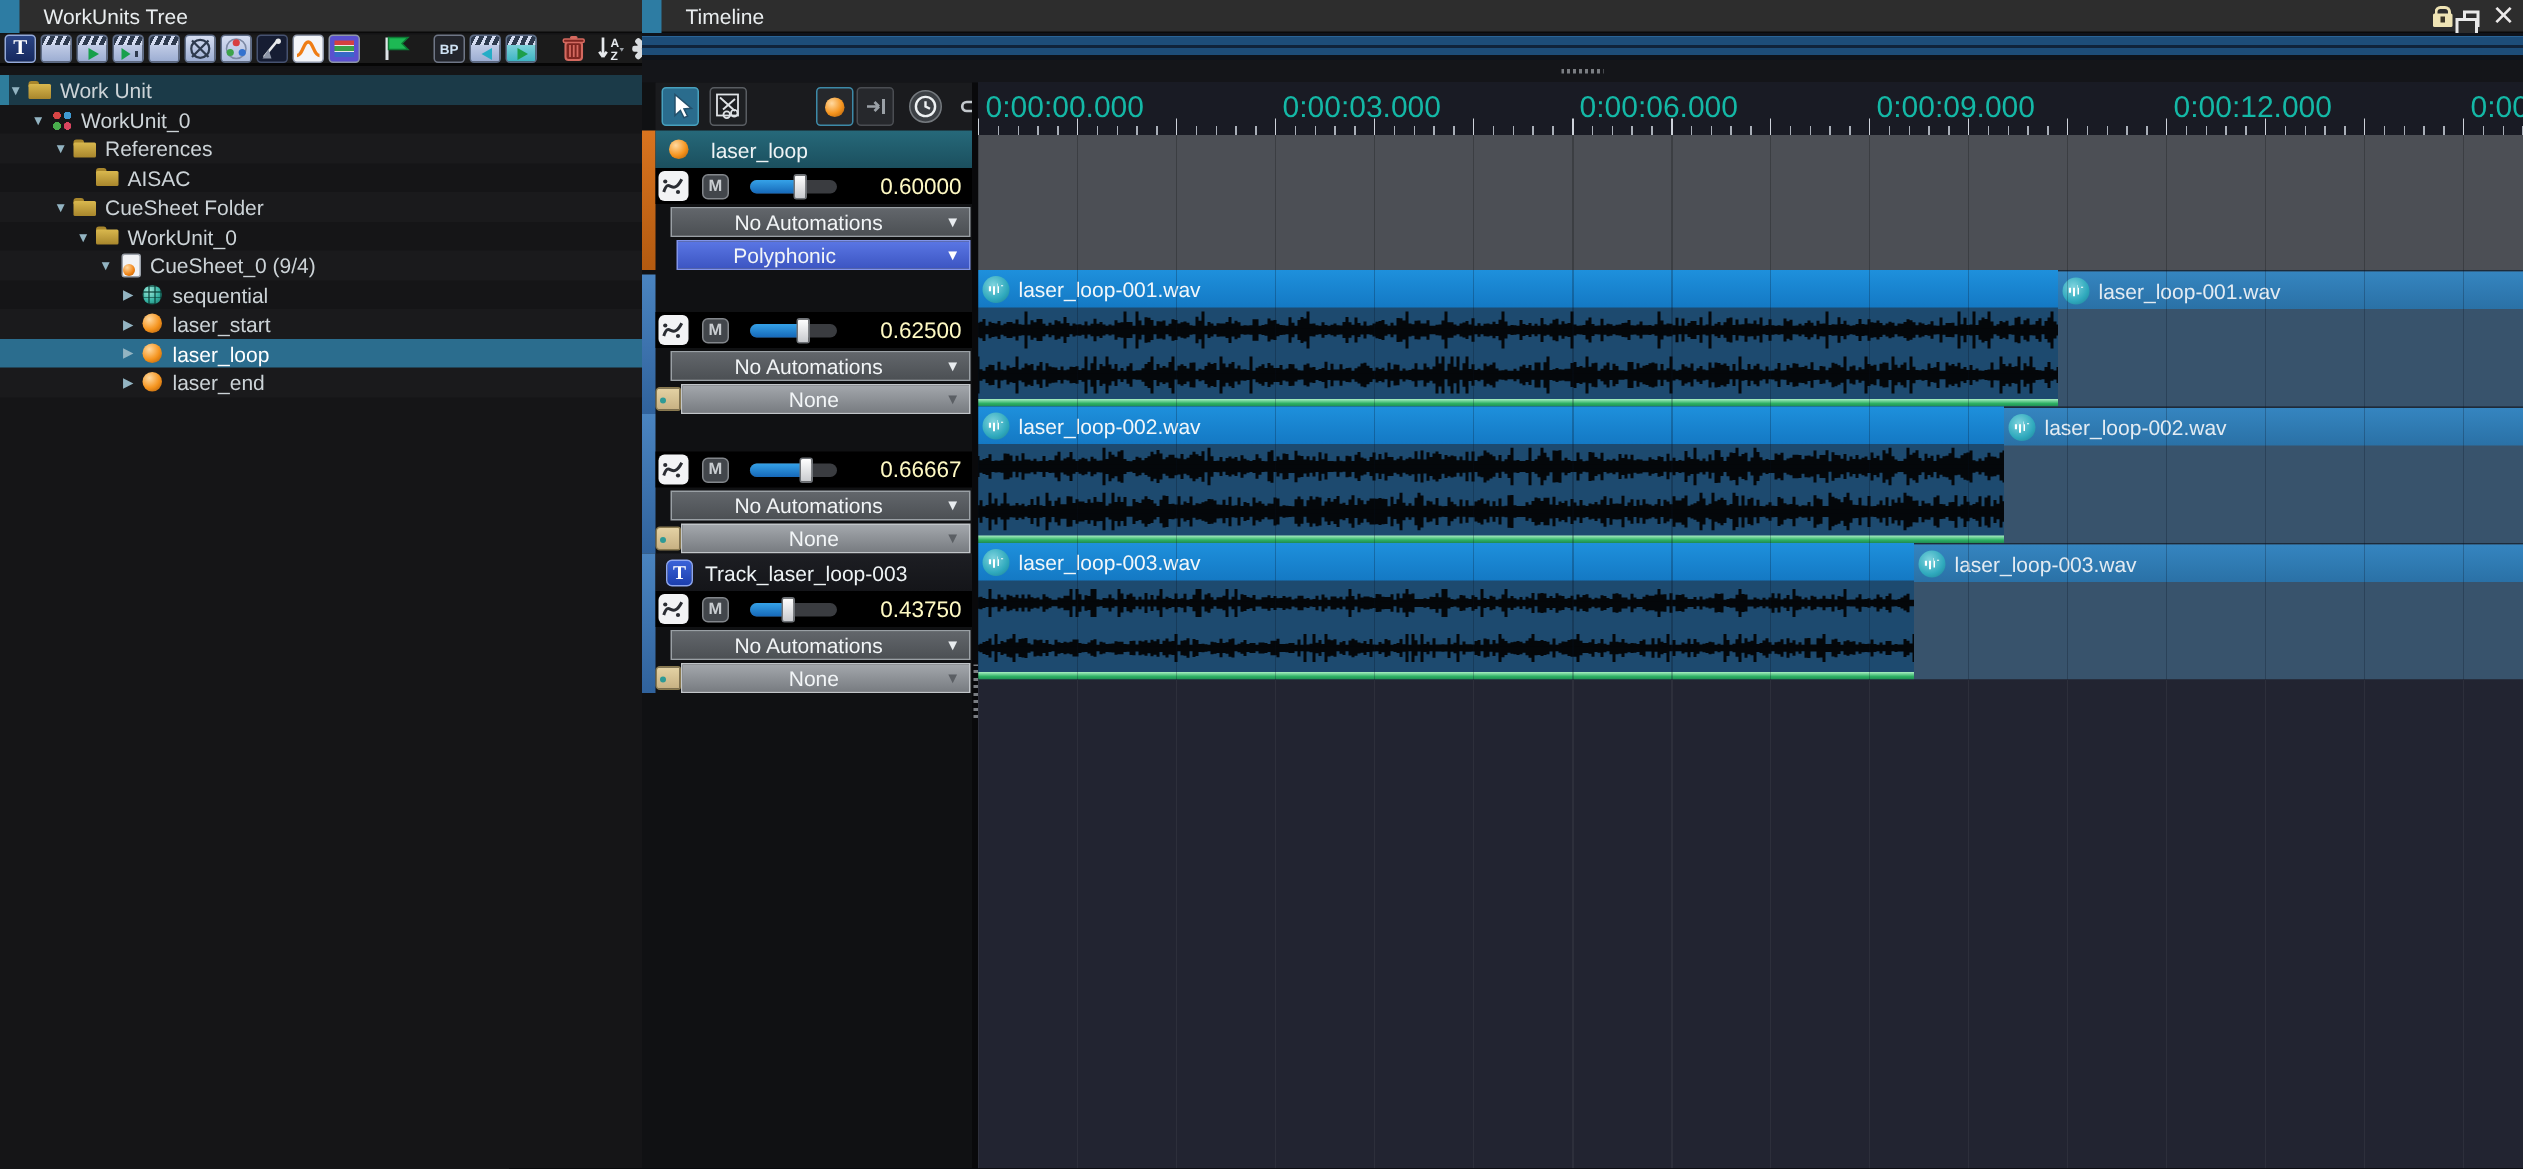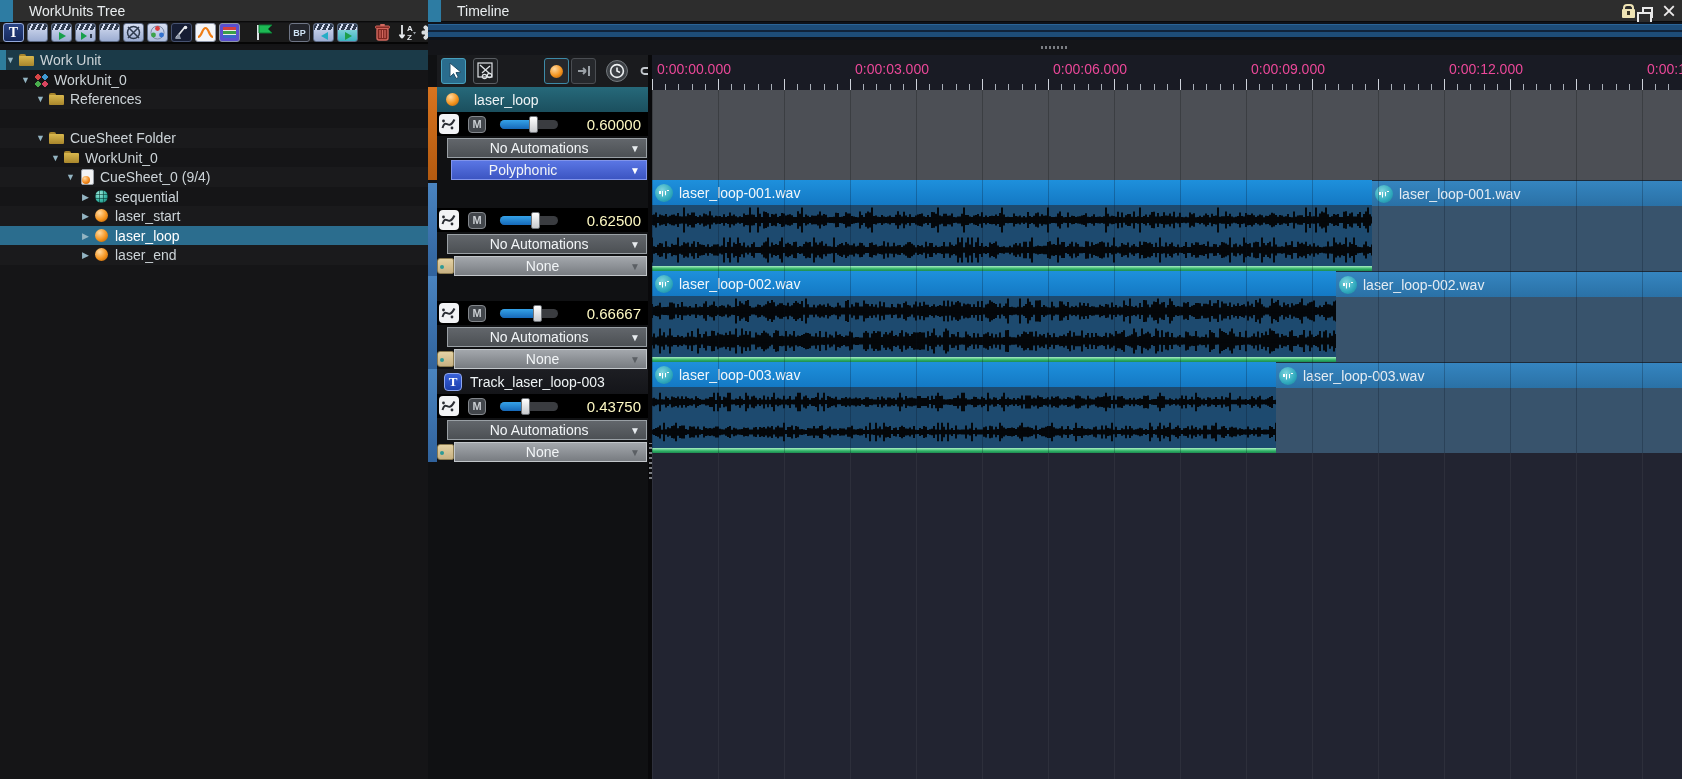--- a/index.html
+++ b/index.html
@@ -130,21 +130,21 @@
   .dd-blue .dd-caret { color:#fff; }
   .none-row { position:absolute; left:9px; right:1px; top:73px; height:20px; display:flex; align-items:center; }
   .tag-ic { flex:none; width:17px; height:16px; background:linear-gradient(#e4d2a4,#c7b183); border:1px solid #8a7a50; border-radius:3px 2px 2px 3px; position:relative; }
   .tag-ic::after { content:""; position:absolute; left:2px; top:6px; width:4px; height:4px; border-radius:50%; background:#2e9a96; }
   .dd-gray { position:relative; flex:1; height:20px; background:linear-gradient(#a3a7ac,#787c81); border:1px solid #c2c6ca;justify-content:center; }
   .dd-gray .dd-caret { color:#5b5f64; }
 
   
   .lanes { position:absolute; left:224px; right:0; top:0; bottom:0; overflow:hidden; background:#222431; }
   .ruler { position:absolute; left:0; right:0; top:0; height:35px; background:#191b24; }
-  .ruler-label { position:absolute; top:6px; color:#ec4899; font-size:14px; white-space:nowrap; }
+  .ruler-label { position:absolute; top:6px; color:#14b8a6; font-size:20px; white-space:nowrap; }
   .ticks-minor { position:absolute; left:0; right:0; bottom:0; height:6px;
     background:repeating-linear-gradient(90deg,#a9afb8 0 1px,transparent 1px 13.2px); }
   .ticks-major { position:absolute; left:0; right:0; bottom:0; height:11px;
     background:repeating-linear-gradient(90deg,#cdd2da 0 1px,transparent 1px 66px); }
   .gray-band { position:absolute; left:0; right:0; top:35px; height:90px; background:#4c4f55; }
   .gray-band::after { content:""; position:absolute; inset:0;
     background:repeating-linear-gradient(90deg,rgba(0,0,0,.22) 0 1px,transparent 1px 66px); }
   .trow { position:absolute; left:0; right:0; height:91px; }
   .trow::after { content:""; position:absolute; inset:0; z-index:5; pointer-events:none;
     background:repeating-linear-gradient(90deg,rgba(5,15,30,.25) 0 1px,transparent 1px 66px); }
@@ -263,20 +263,25 @@
         </div>
         <div class="tree-row" style="top: 23.5px; padding-left: 19px;">
           <span class="tree-arrow">▼</span>
           <span class="ti ti-workunit"></span>
           <span>WorkUnit_0</span>
         </div>
         <div class="tree-row alt" style="top: 43px; padding-left: 34px;">
           <span class="tree-arrow">▼</span>
           <span class="ti ti-folder"></span>
           <span>References</span>
+        </div>
+        <div class="tree-row" style="top: 62.5px; padding-left: 49px;">
+          <span class="tree-arrow"></span>
+          <span class="ti ti-folder"></span>
+          <span>AISAC</span>
         </div>
         <div class="tree-row alt" style="top: 82px; padding-left: 34px;">
           <span class="tree-arrow">▼</span>
           <span class="ti ti-folder"></span>
           <span>CueSheet Folder</span>
         </div>
         <div class="tree-row" style="top: 101.5px; padding-left: 49px;">
           <span class="tree-arrow">▼</span>
           <span class="ti ti-folder"></span>
           <span>WorkUnit_0</span>

